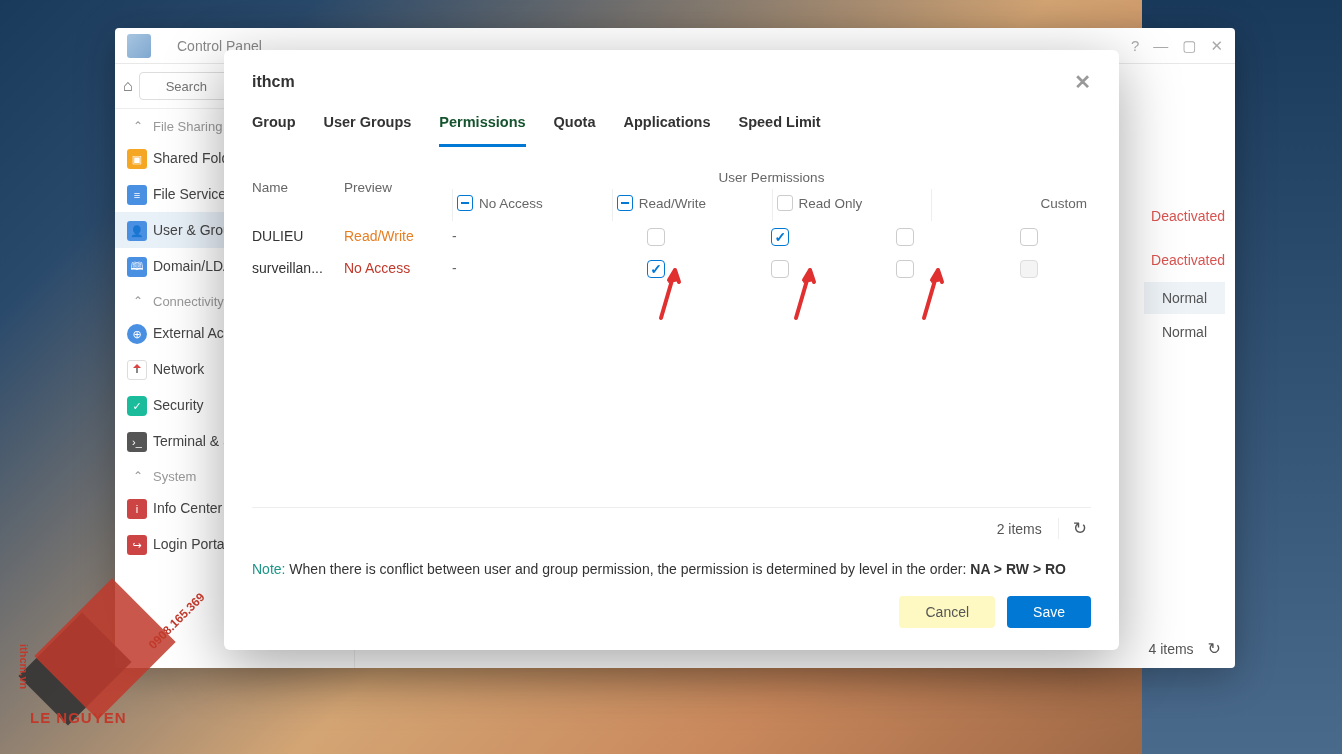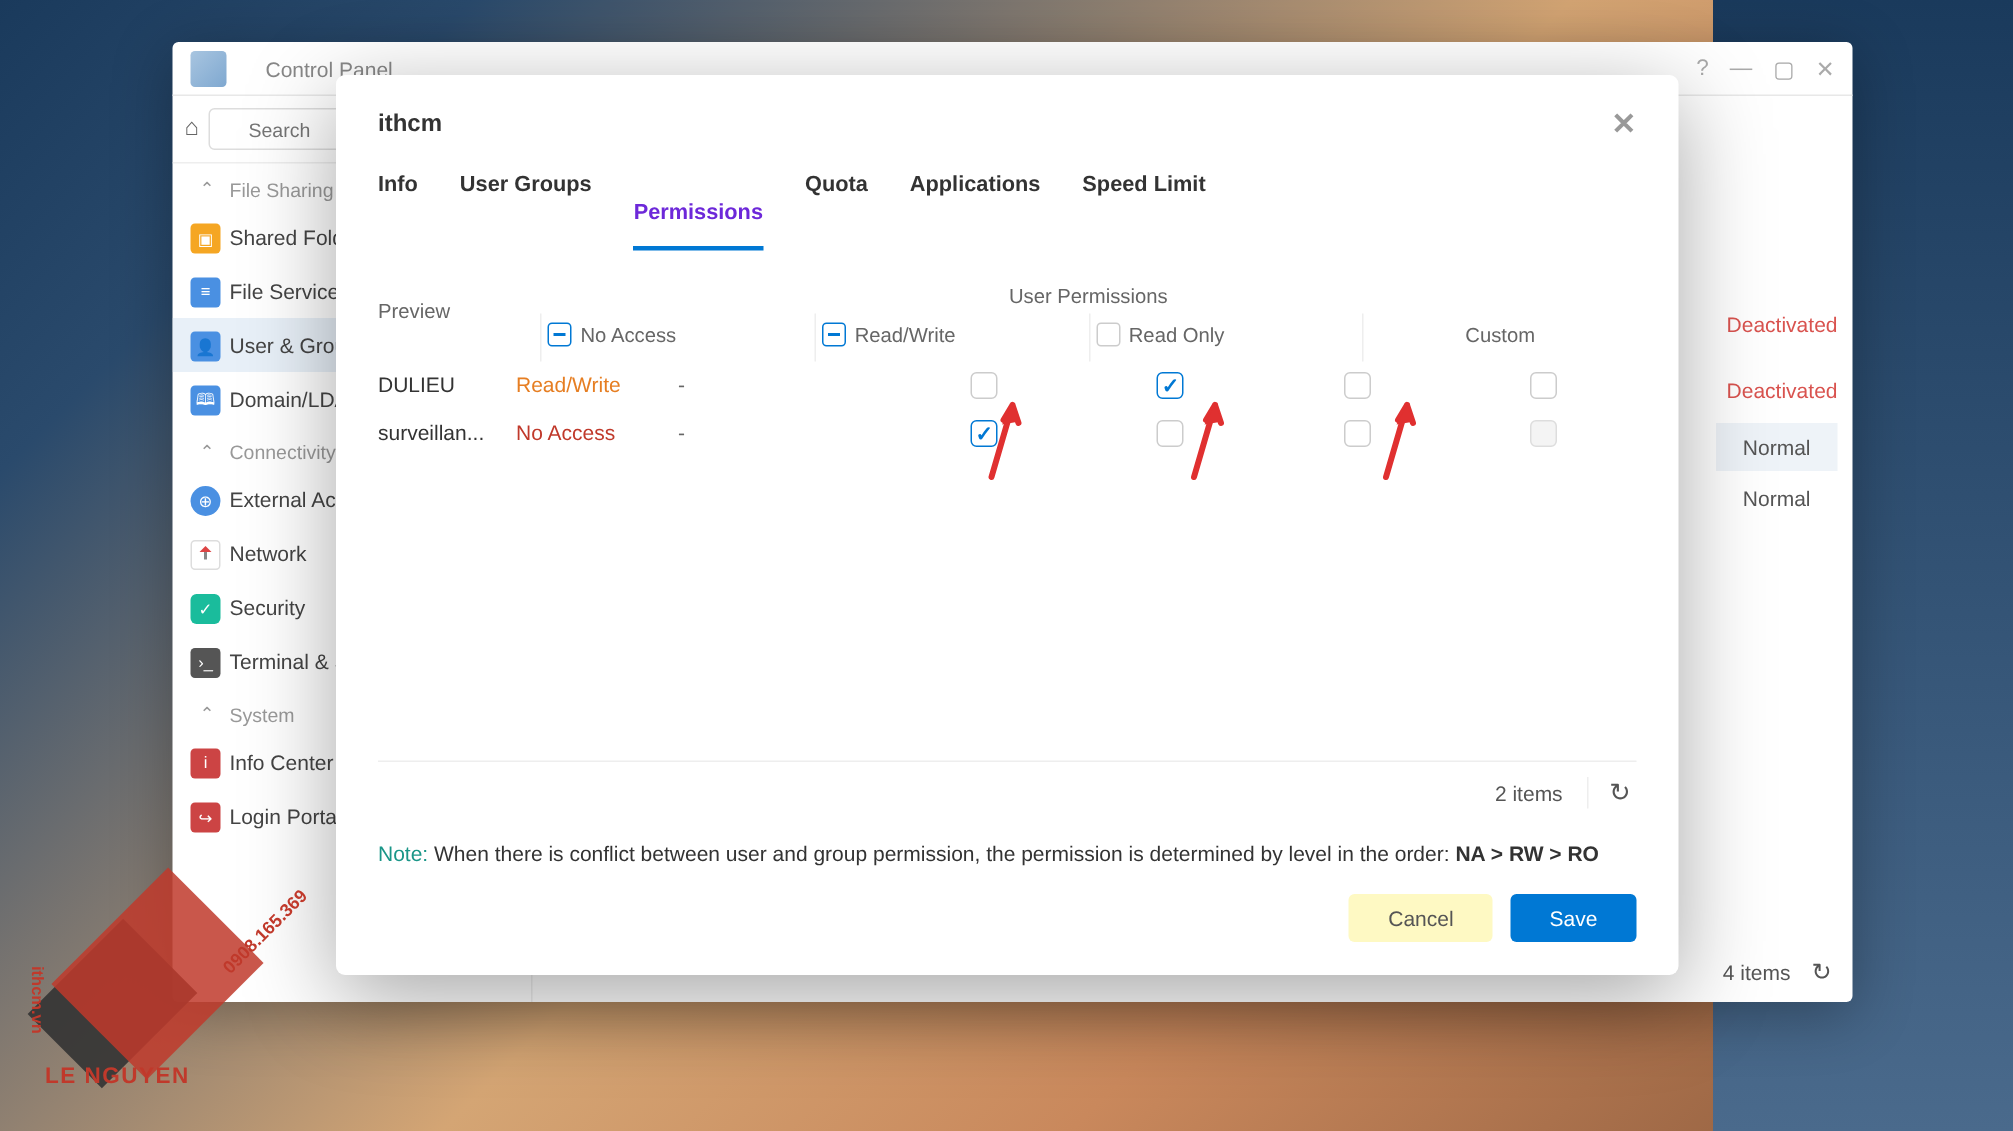--- a/index.html
+++ b/index.html
@@ -50,34 +50,34 @@
   .cp-refresh { font-size: 16px; cursor: pointer; }
   
   
   .modal { position: absolute; left: 224px; top: 50px; width: 895px; height: 600px; background: #fff; border-radius: 6px; box-shadow: 0 15px 60px rgba(0,0,0,0.35); display: flex; flex-direction: column; z-index: 10; }
   .modal-header { padding: 20px 28px 14px 28px; display: flex; align-items: center; }
   .modal-title { font-size: 16px; font-weight: 600; color: #333; flex: 1; }
   .modal-close { font-size: 20px; color: #999; cursor: pointer; background: none; border: none; font-weight: bold; }
   
   .modal-tabs { display: flex; gap: 28px; padding: 0 28px; border-bottom: 1px solid transparent; }
   .modal-tab { padding: 6px 0 14px 0; font-size: 14.5px; font-weight: 600; color: #333; cursor: pointer; border-bottom: 3px solid transparent; }
-  .modal-tab.active { color: #6d28d9; border-bottom-color: #0078d4; margin-top: 19px; }
+  .modal-tab.active { color: #14532d; border-bottom-color: #0078d4; }
   
   .modal-content { flex: 1; padding: 14px 28px 0 28px; display: flex; flex-direction: column; }
   
   .perm-table { flex: 1; }
   .perm-header { display: flex; font-size: 13.5px; color: #666; }
   .perm-header .ph-top { text-align: center; padding: 8px 0 4px 0; }
   .ph-name { width: 92px; padding: 18px 8px 10px 0; }
   .ph-preview { width: 108px; padding: 18px 8px 10px 0; }
   .ph-group { width: 142px; padding: 18px 8px 10px 0; }
   .ph-user { flex: 1; }
   .ph-user-cols { display: flex; }
   .ph-col { flex: 1; padding: 6px 4px 10px 4px; display: flex; align-items: center; justify-content: flex-start; gap: 6px; border-left: 1px solid #eee; }
-  .ph-col:last-child { justify-content: center; }
+  .ph-col:last-child { justify-content: flex-end; }
   .tri-check { width: 16px; height: 16px; border: 1px solid #0078d4; border-radius: 3px; display: inline-flex; align-items: center; justify-content: center; background: #fff; cursor: pointer; }
   .tri-check.indeterminate::after { content: ""; width: 8px; height: 2px; background: #0078d4; }
   .tri-check.empty { border-color: #ccc; }
   
   .perm-row { display: flex; font-size: 14px; color: #333; padding: 7px 0; justify-content: space-between; }
   .pr-name { width: 92px; padding-left: 0; color: #333; white-space: nowrap; overflow: hidden; text-overflow: ellipsis; }
   .pr-preview { width: 108px; }
   .pr-preview.rw { color: #e67e22; }
   .pr-preview.na { color: #c0392b; }
   .pr-group { width: 142px; color: #666; }
@@ -176,31 +176,32 @@
     </div>
   </div>
 </div>
 
 <div class="modal">
   <div class="modal-header">
     <div class="modal-title">ithcm</div>
     <button class="modal-close">✕</button>
   </div>
   <div class="modal-tabs">
-    <div class="modal-tab">Info</div>
+    <div class="modal-tab">Group</div>
     <div class="modal-tab">User Groups</div>
     <div class="modal-tab active">Permissions</div>
     <div class="modal-tab">Quota</div>
     <div class="modal-tab">Applications</div>
     <div class="modal-tab">Speed Limit</div>
   </div>
 
   <div class="modal-content">
     <div class="perm-table">
       <div class="perm-header">
+        <div class="ph-name">Name</div>
         <div class="ph-preview">Preview</div>
         <div class="ph-user">
           <div class="ph-top">User Permissions</div>
           <div class="ph-user-cols">
             <div class="ph-col">
                 <span class="tri-check indeterminate"></span>
                 <span>No Access</span>
               </div>
             <div class="ph-col">
                 <span class="tri-check indeterminate"></span>

